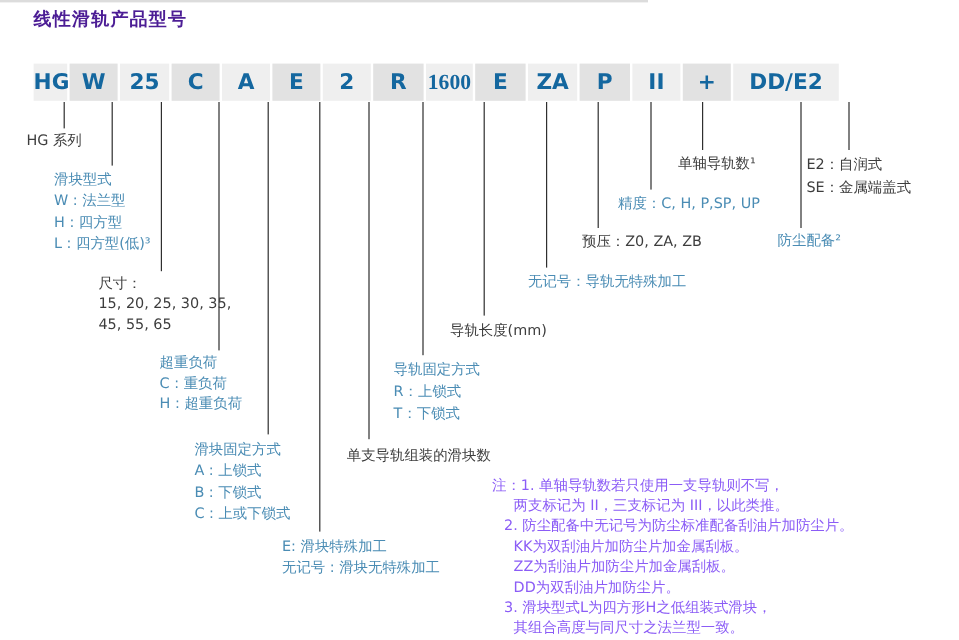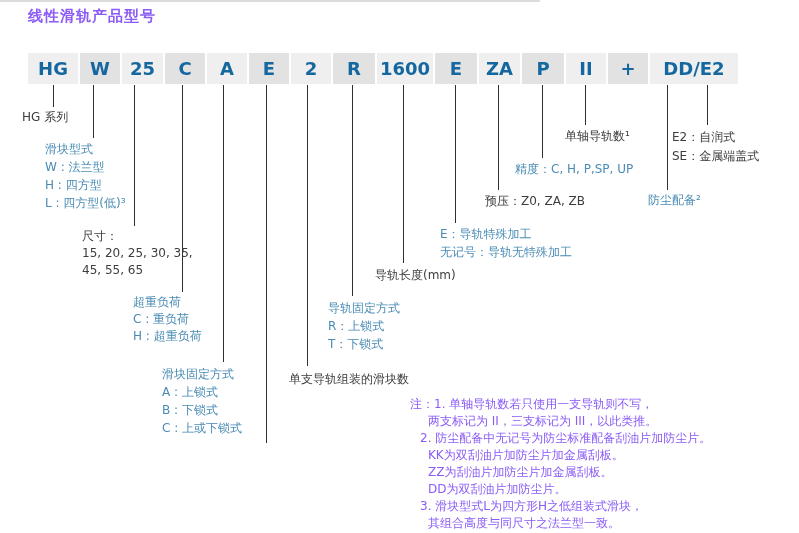--- a/index.html
+++ b/index.html
@@ -2,38 +2,38 @@
 <html><head>
 <meta charset="utf-8">
 <style>
   html,body{margin:0;padding:0;background:#fff;}
   #stage{
     position:relative;width:799px;height:533px;background:#ffffff;overflow:hidden;
     font-family:"DejaVu Sans","Liberation Sans",sans-serif;
   }
   .top-rule{position:absolute;left:0;top:0;width:540px;height:2px;background:#dcdcdc;}
   .page-title{
-    position:absolute;left:28px;top:7px;font-size:15px;font-weight:bold;color:#8b5cf6;letter-spacing:1px;
+    position:absolute;left:28px;top:7px;font-size:15px;font-weight:bold;color:#4c1d95;letter-spacing:1px;
   }
   
   .code-row{position:absolute;left:28px;top:53px;height:31px;display:flex;gap:2px;}
   .seg{
     display:inline-block;height:31px;line-height:31px;text-align:center;
     font-size:18px;font-weight:bold;color:#14679f;background:#efefef;
   }
   .seg:nth-child(even){background:#e2e2e2;}
-  .seg:nth-child(1){width:50px;}
+  .seg:nth-child(1){width:28px;}
   .seg:nth-child(2){width:40px;}
   .seg:nth-child(3){width:41px;}
   .seg:nth-child(4){width:40px;}
   .seg:nth-child(5){width:40px;}
   .seg:nth-child(6){width:40px;}
   .seg:nth-child(7){width:40px;}
   .seg:nth-child(8){width:42px;}
-  .seg:nth-child(9){width:56px;}
+  .seg:nth-child(9){width:39px;font-family:Liberation Serif, serif;}
   .seg:nth-child(10){width:42px;}
   .seg:nth-child(11){width:41px;}
   .seg:nth-child(12){width:42px;}
   .seg:nth-child(13){width:40px;}
   .seg:nth-child(14){width:40px;}
   .seg:nth-child(15){width:88px;}
   
   .vline{position:absolute;width:1px;background:#2f2f2f;top:85px;}
   .vl-hg{left:53px;height:22px;}
   .vl-w{left:93px;height:53px;}
@@ -142,37 +142,40 @@
     <span>H : 超重负荷</span>
   </div>
 
   <div class="lbl lbl-block-mounting blue">
     <span>滑块固定方式</span>
     <span>A : 上锁式</span>
     <span>B : 下锁式</span>
     <span>C : 上或下锁式</span>
   </div>
 
+  <div class="lbl lbl-block-special blue">
+    <span>E: 滑块特殊加工</span>
+    <span>无记号 : 滑块无特殊加工</span>
+  </div>
 
   <div class="lbl lbl-blocks-per-rail black">
     <span>单支导轨组装的滑块数</span>
   </div>
 
   <div class="lbl lbl-rail-mounting blue">
     <span>导轨固定方式</span>
     <span>R：上锁式</span>
     <span>T：下锁式</span>
   </div>
 
   <div class="lbl lbl-rail-length black">
     <span>导轨长度(mm)</span>
   </div>
 
   <div class="lbl lbl-rail-special blue">
-    <span>E：导轨特殊加工</span>
     <span>无记号：导轨无特殊加工</span>
   </div>
 
   <div class="lbl lbl-preload black">
     <span>预压：Z0, ZA, ZB</span>
   </div>
 
   <div class="lbl lbl-precision blue">
     <span>精度：C, H, P,SP, UP</span>
   </div>

